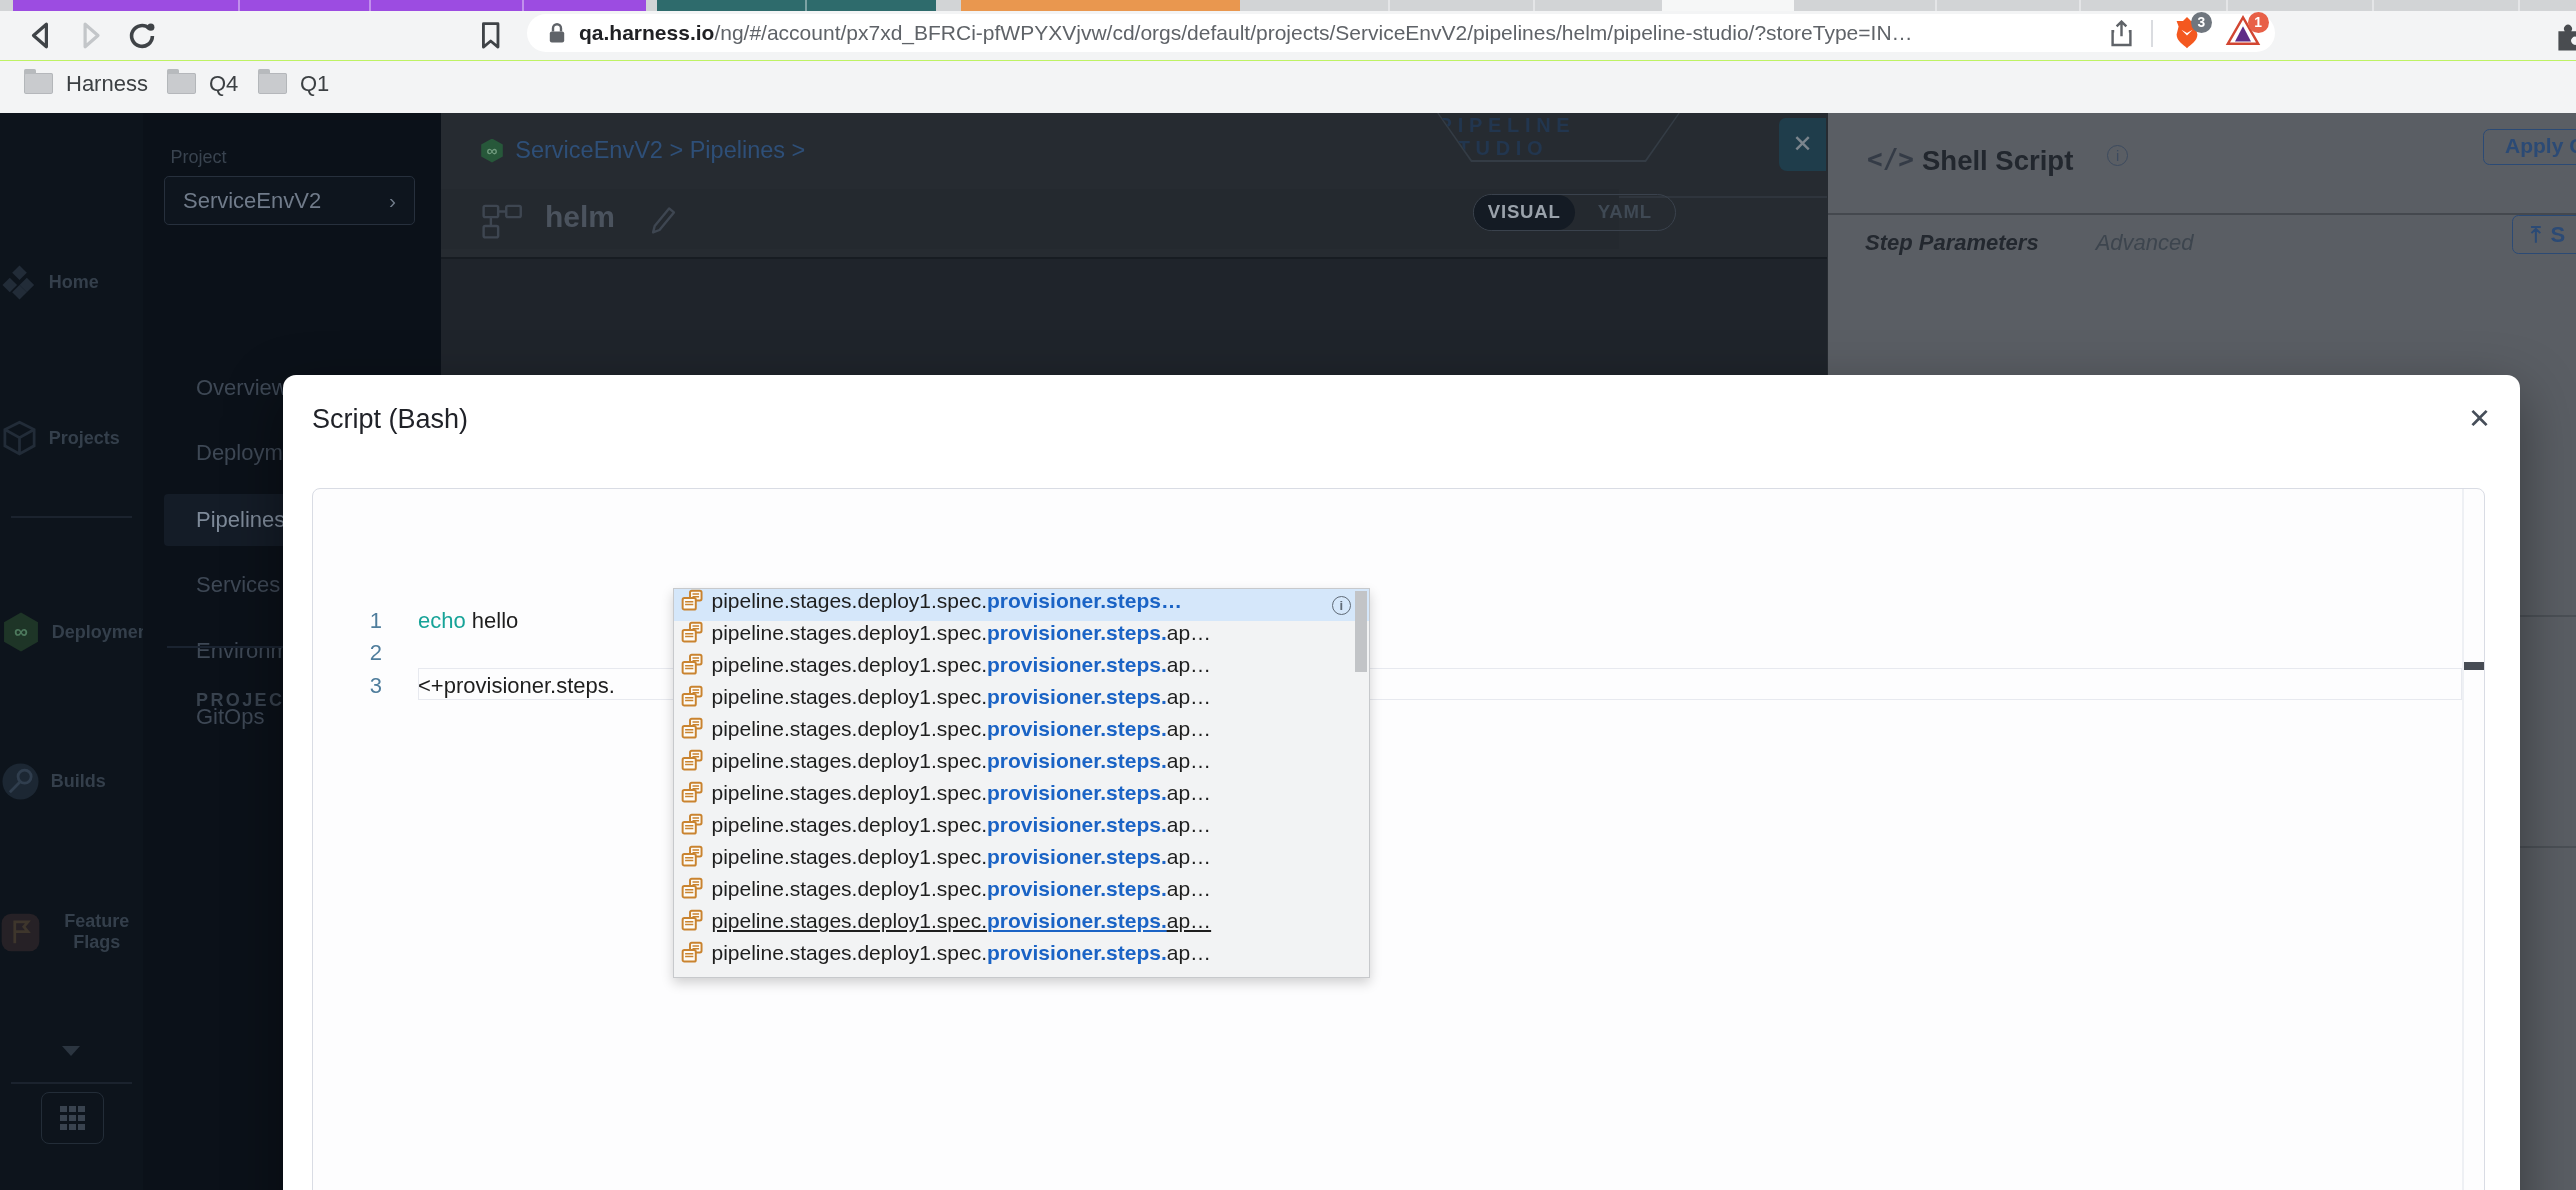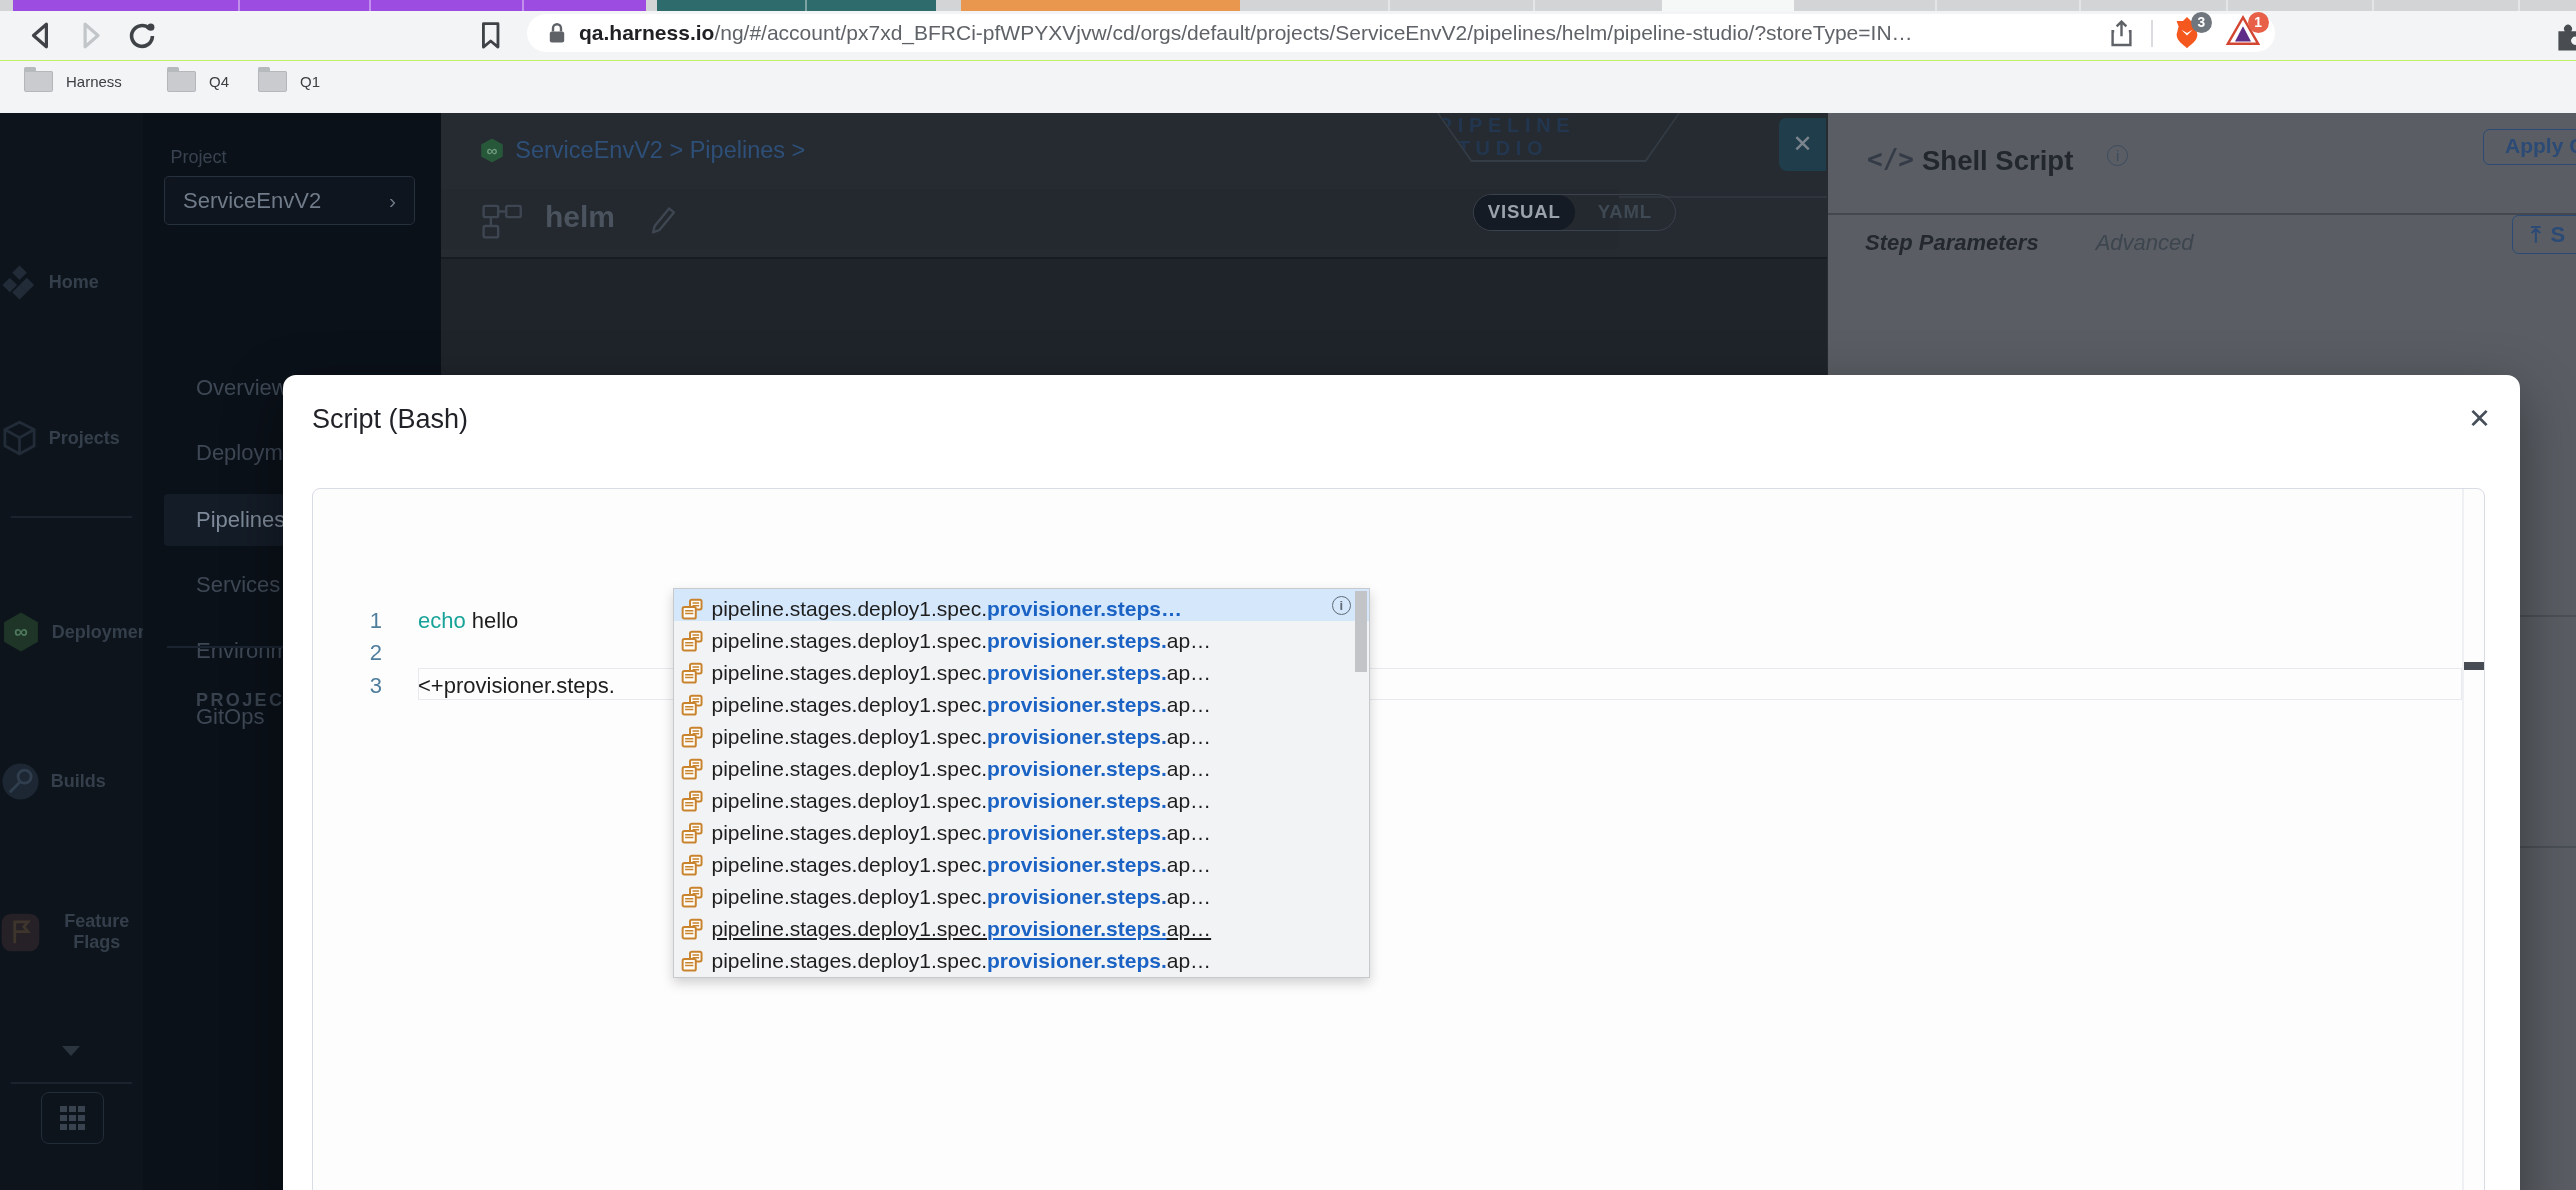--- a/index.html
+++ b/index.html
@@ -17,21 +17,21 @@
   .navbtn{position:absolute;top:4.9px;width:39px;height:39px;display:flex;align-items:center;justify-content:center;}
   #urlbar{position:absolute;left:527px;top:3.2px;width:1748px;height:38px;background:#ffffff;border-radius:19.4px;display:flex;align-items:center;padding:0 13px 0 21px;}
   #urltext{font-size:21px;white-space:nowrap;overflow:hidden;flex:1;margin-left:13px;}
   #urltext .host{color:#202124;font-weight:bold;}
   #urltext .rest{color:#5f6368;}
   .badge{position:absolute;border-radius:50%;color:#fff;font-size:13.8px;font-weight:bold;display:flex;align-items:center;justify-content:center;}
   #bookmarksbar{left:0;top:61px;width:2576px;height:53px;background:#f3f4f5;}
   .bm{position:absolute;top:9.7px;display:flex;align-items:center;gap:13px;}
   .folder{width:29px;height:21px;background:#c9cbce;border-radius:2.4px;position:relative;box-shadow:inset 0 0 0 0.8px #aeb1b5;}
   .folder:before{content:"";position:absolute;left:0;top:-4px;width:12px;height:4.9px;background:#b7babd;border-radius:1.6px 1.6px 0 0;}
-  .bm span{font-size:15px;color:#3c4043;}
+  .bm span{font-size:22px;color:#3c4043;}
 
   
   #app{left:0;top:113px;width:2576px;height:1077px;background:#262b31;}
   #rail{position:absolute;left:0;top:0;width:143px;height:1077px;background:#0d141c;}
   .railitem{position:absolute;left:0;width:143px;display:flex;flex-direction:row;align-items:center;gap:9.7px;}
   .railitem .lbl{font-size:18px;font-weight:bold;color:#343f4b;text-align:center;}
   .raildiv{position:absolute;left:11.3px;width:121px;height:1.6px;background:#1b232e;}
   #railgrid{position:absolute;left:41px;top:979px;width:63px;height:52px;border:1.6px solid #232d38;border-radius:8px;display:flex;align-items:center;justify-content:center;}
   .grid9{display:grid;grid-template-columns:repeat(3,6.5px);grid-gap:2.4px;}
   .grid9 i{width:6.5px;height:6.5px;background:#39434f;display:block;}
@@ -86,21 +86,21 @@
   #m-close{position:absolute;left:2177px;top:24px;width:39px;height:39px;font-size:27.5px;color:#464e59;display:flex;align-items:center;justify-content:center;}
   #editor{position:absolute;left:29px;top:113px;width:2173px;height:817px;border:1.6px solid #d9dce4;border-radius:8px 8px 0 0;background:#fdfdfe;overflow:hidden;}
   .cl{position:absolute;left:0;width:2173px;height:32px;font-size:22px;line-height:32px;}
   .cl .num{position:absolute;left:0;width:69px;text-align:right;color:#4f7d9c;}
   .cl .code{position:absolute;left:105px;white-space:pre;color:#1e1e1e;}
   .kw{color:#17a398;}
   #curline{position:absolute;left:105px;top:179px;width:2044px;height:32px;border:1.6px solid #e7e9ef;}
   #ruler{position:absolute;left:2149px;top:0;width:1.6px;height:817px;background:#eef0f4;}
   #rulermark{position:absolute;left:2151px;top:173px;width:21px;height:8px;background:#474c54;}
   #suggest{position:absolute;left:390px;top:213px;width:697px;height:390px;background:#f2f3f4;border:0.8px solid #c7c9cc;box-shadow:0 4.9px 11.3px rgba(0,0,0,.18);overflow:hidden;}
-  .srow{position:relative;width:100%;height:32px;display:flex;align-items:flex-end;padding-left:6.5px;font-size:21px;white-space:nowrap;overflow:hidden;}
+  .srow{position:relative;width:100%;height:32px;display:flex;align-items:flex-start;padding-left:6.5px;font-size:21px;white-space:nowrap;overflow:hidden;}
   .srow.sel{background:#d5e7fa;}
   .srow .txt{margin-left:8px;color:#1e1e1e;}
   .srow .match{color:#1a63c5;font-weight:bold;}
   .srow.under .txt, .srow.under .match{text-decoration:underline;}
   .srow .info{position:absolute;right:18px;top:6.5px;width:19.4px;height:19.4px;border:1.6px solid #5f6a76;border-radius:50%;color:#5f6a76;font-size:13px;display:flex;align-items:center;justify-content:center;font-weight:bold;}
   #sg-thumb{position:absolute;right:1.6px;top:2.4px;width:12px;height:81px;background:#c2c4c7;}
   svg{display:block;}
 </style>
 </head>
 <body>

